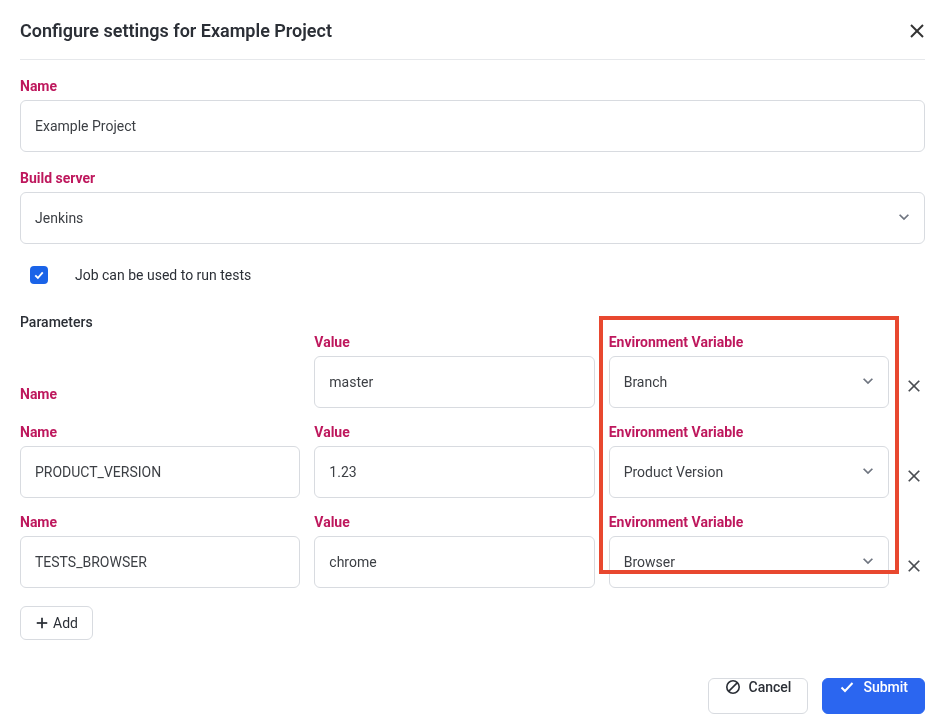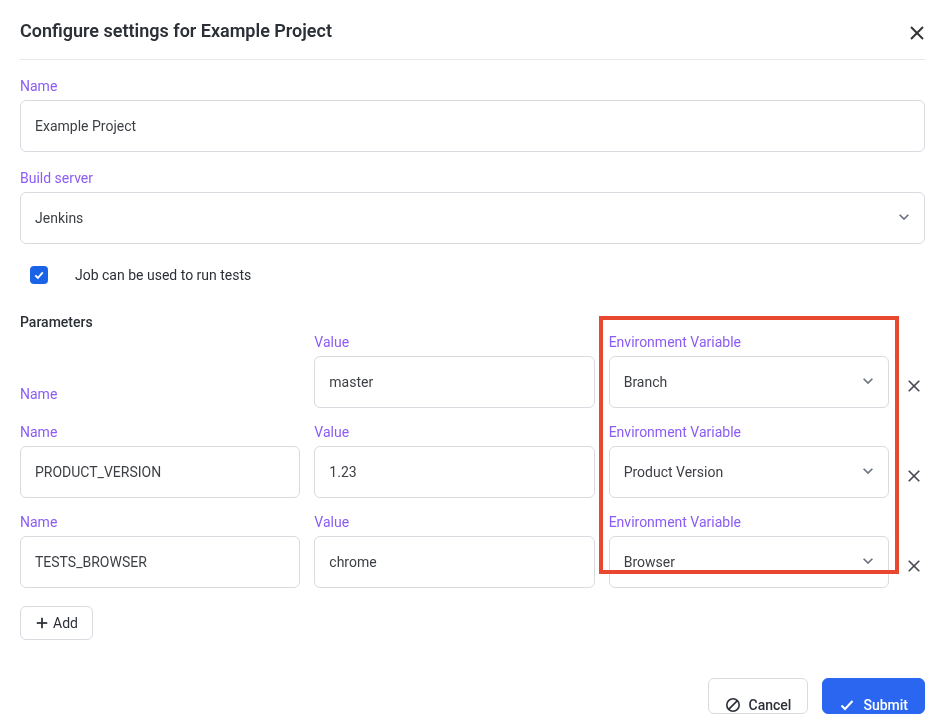--- a/index.html
+++ b/index.html
@@ -6,41 +6,41 @@
   body {
     margin: 0;
     padding: 20px 20px 24px 20px;
     font-family: -apple-system, BlinkMacSystemFont, "Segoe UI", Roboto, Helvetica, Arial, sans-serif;
     color: #2b2f36;
     background: #fff;
     font-size: 14px;
   }
   .dialog-header {
     display: flex;
-    align-items: flex-end;
+    align-items: center;
     justify-content: space-between;
     padding-bottom: 18px;
     border-bottom: 1px solid #e6e8eb;
     margin-bottom: 18px;
   }
   .dialog-title {
     font-size: 18px;
     font-weight: 600;
     color: #2b2f36;
   }
   .close-x {
     width: 16px; height: 16px;
     color: #333;
     cursor: pointer;
   }
   .field-group { margin-bottom: 18px; }
   .field-label {
     font-size: 14px;
-    font-weight: 400;
-    color: #8b5cf6;
+    font-weight: 700;
+    color: #be185d;
     margin-bottom: 6px;
     display: block;
   }
   .text-input, .select-input {
     width: 100%;
     height: 52px;
     border: 1px solid #d8dbe0;
     border-radius: 6px;
     padding: 0 14px;
     font-size: 14px;
@@ -120,21 +120,21 @@
   }
   .add-btn svg { width: 14px; height: 14px; }
   .footer {
     display: flex;
     justify-content: flex-end;
     gap: 14px;
     margin-top: 38px;
   }
   .btn {
     display: inline-flex;
-    align-items: flex-end;
+    align-items: flex-start;
     gap: 8px;
     height: 36px;
     border-radius: 6px;
     padding: 0 16px;
     font-size: 14px;
     cursor: pointer;
     font-family: inherit;
     font-weight: 500;
   }
   .btn-secondary {

